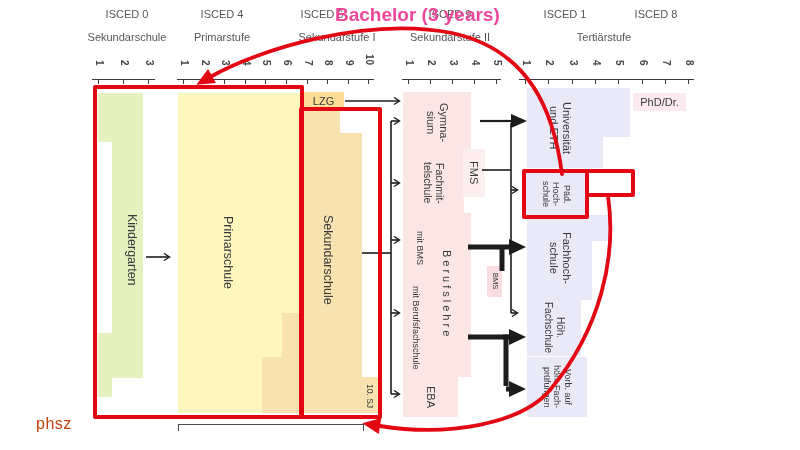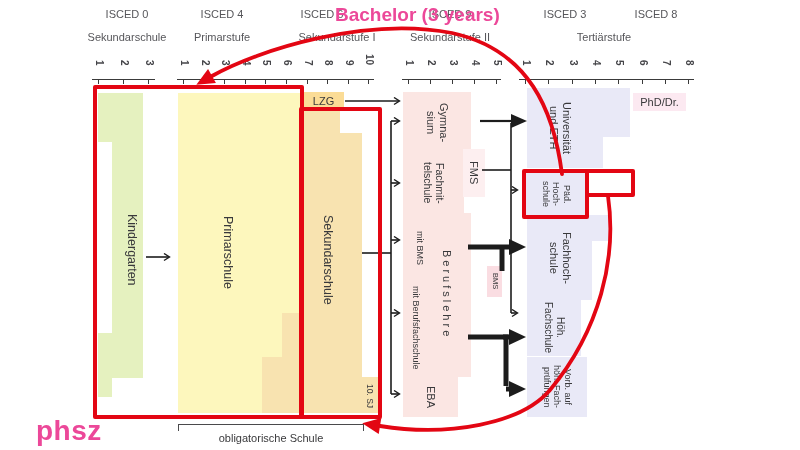--- a/index.html
+++ b/index.html
@@ -10,32 +10,32 @@
        writing-mode:vertical-rl;text-orientation:mixed;height:20px;width:12px;line-height:12px;}
   .baseline{position:absolute;height:1.3px;background:#3a3a3a;}
   .tick{position:absolute;width:1.3px;height:5px;background:#3a3a3a;}
   .blk{position:absolute;display:flex;align-items:center;justify-content:center;}
   .vt{writing-mode:vertical-rl;text-orientation:mixed;white-space:pre-line;text-align:center;line-height:1.18;}
   .fill{position:absolute;}
   .redbox{position:absolute;border:4px solid #e30613;border-radius:2px;box-sizing:border-box;background:transparent;}
   .ann{position:absolute;font-size:19px;font-weight:700;color:#ec4899;white-space:nowrap;}
   .layer{position:absolute;left:0;top:0;}
   .bracket{position:absolute;border:1.5px solid #4a4a4c;border-bottom:none;box-sizing:border-box;}
-  .logo{position:absolute;font-size:28px;font-weight:700;color:#ec4899;letter-spacing:.5px;}
+  .logo{position:absolute;font-size:16px;font-weight:400;color:#c2410c;letter-spacing:.5px;}
 </style>
 </head>
 <body>
 
 <div class="stage">
 
   <div class="hl" style="left:92px;top:8px;width:70px">ISCED 0</div>
   <div class="hl" style="left:187px;top:8px;width:70px">ISCED 4</div>
   <div class="hl" style="left:287px;top:8px;width:70px">ISCED 6</div>
   <div class="hl" style="left:415px;top:8px;width:70px">ISCED 9</div>
-  <div class="hl" style="left:530px;top:8px;width:70px">ISCED 3</div>
+  <div class="hl" style="left:530px;top:8px;width:70px">ISCED 1</div>
   <div class="hl" style="left:621px;top:8px;width:70px">ISCED 8</div>
 
   <div class="hl" style="left:82px;top:31px;width:90px">Sekundarschule</div>
   <div class="hl" style="left:177px;top:31px;width:90px">Primarstufe</div>
   <div class="hl" style="left:292px;top:31px;width:90px">Sekundarstufe I</div>
   <div class="hl" style="left:405px;top:31px;width:90px">Sekundarstufe II</div>
   <div class="hl" style="left:559px;top:31px;width:90px">Tertiärstufe</div>
 
   <div>
     <div class="baseline" style="left:92px;top:79px;width:63px"></div>
@@ -252,16 +252,15 @@
         <path d="M1 1 L19 9 L1 17 Z" fill="#e30613"></path>
       </marker>
     </defs>
     <path d="M562 174 C554 112 530 50 452 33 C366 16 258 50 212 76" stroke="#e30613" stroke-width="3.8" fill="none" stroke-linecap="round" marker-end="url(#redtri)"></path>
     <path d="M608 196 C617 258 600 330 550 390 C521 424 448 437 380 426" stroke="#e30613" stroke-width="3.8" fill="none" stroke-linecap="round" marker-end="url(#redtri)"></path>
   </svg>
 
   <div class="ann" style="left:335px;top:4px;z-index:8">Bachelor (3 years)</div>
 
   <div class="bracket" style="left:178px;top:424px;width:186px;height:7px"></div>
-  <div class="hl" style="left:178px;top:432px;width:186px;color:#3a3a3c">obligatorische Schule</div>
   <div class="logo" style="left:36px;top:415px">phsz</div>
 
 </div>
 
 </body></html>

